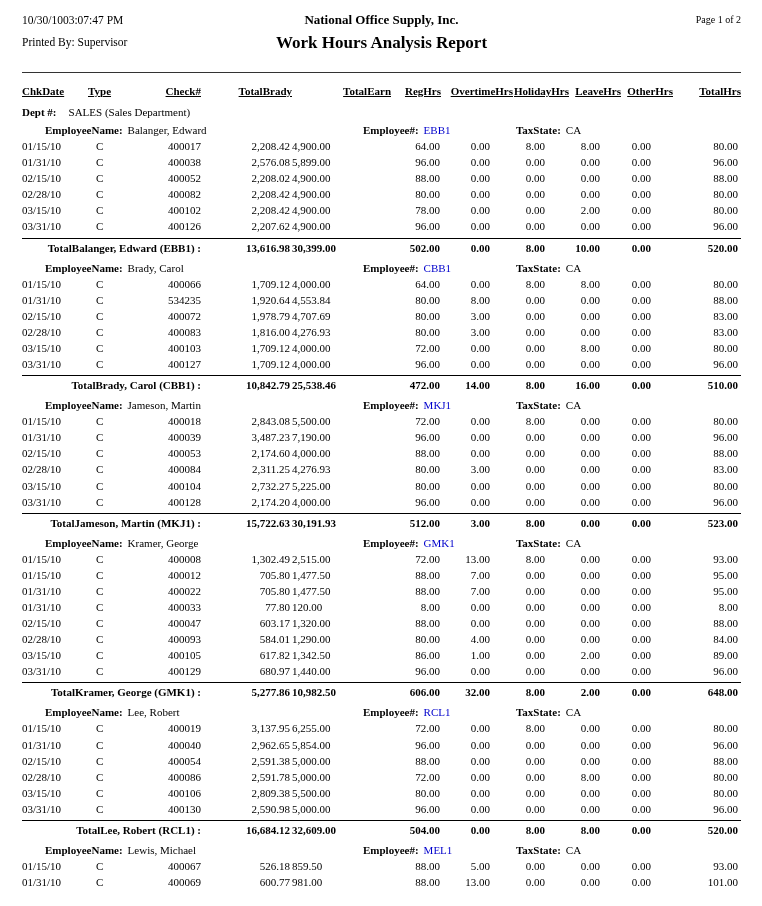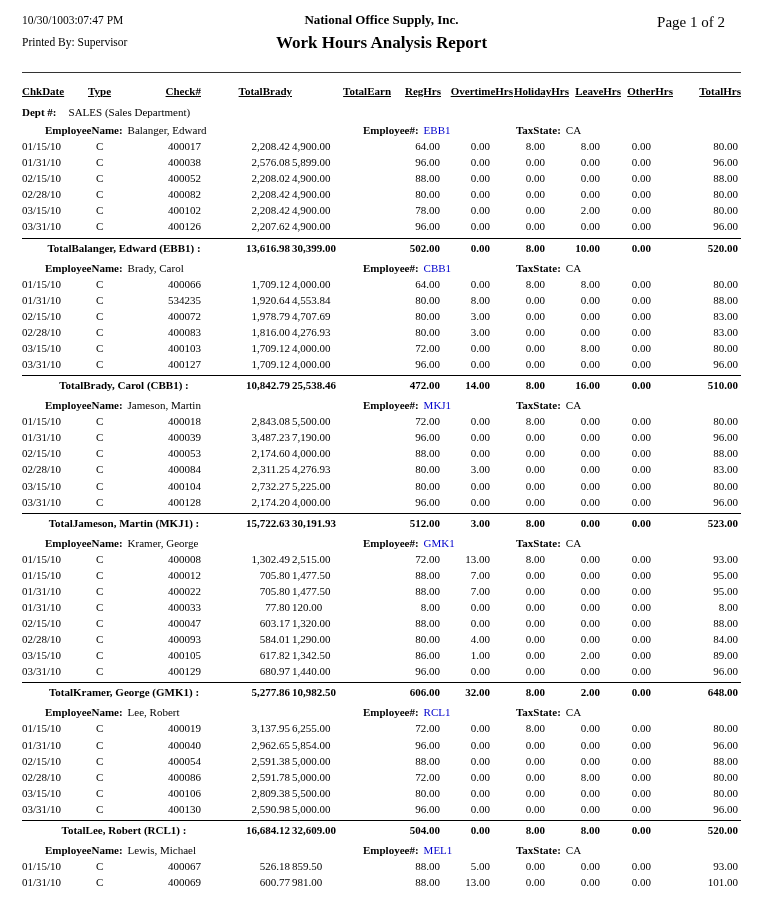--- a/index.html
+++ b/index.html
@@ -6,21 +6,21 @@
   body{width:762px;height:906px;background:#fff;color:#000;font-family:"Liberation Serif",serif}
   .page{width:762px;height:906px;padding:10px 21px 0 22px;overflow:hidden;box-sizing:border-box}
   .b{font-weight:bold}
   .report-header{position:relative;height:54px}
   .hdr-left{position:absolute;left:0;top:4px;font-size:11.5px;line-height:13px}
   .hdr-left .time{}
   .hdr-printedby{margin-top:9px}
   .hdr-center{text-align:center;padding-top:2px}
   .company{font-size:13px;font-weight:bold}
   .title{font-size:17px;font-weight:bold;margin-top:5px}
-  .hdr-right{position:absolute;right:16px;top:4px;font-size:15px}
+  .hdr-right{position:absolute;right:0;top:4px;font-size:10px}
   .rule{border-top:1px solid #333;margin-top:8px}
   .grid{display:grid;grid-template-columns:63px 40px 76px 91px 99px 50px 72px 56px 52px 52px 68px;font-size:11px}
   .col-headers{margin-top:10px;font-weight:bold;line-height:16px}
   .col-headers span{text-align:right;text-decoration:underline;white-space:nowrap}
   .col-headers .h0{text-align:left}
   .col-headers .h1{text-align:left;padding-left:3px}
   .dept-row{margin-top:5px;font-size:11px;line-height:16px}
   .dept-val{margin-left:12px}
   .employee{margin-top:2px}
   .emp-head{position:relative;height:16px;font-size:11px;line-height:16px}
@@ -37,21 +37,21 @@
   .c2{text-align:right}
   .c3{text-align:right;padding-right:2px}
   .c4{text-align:left;padding-right:1px}
   .c5{text-align:right;padding-right:1px}
   .c6{text-align:right;padding-right:23px}
   .c7{text-align:right;padding-right:24px}
   .c8{text-align:right;padding-right:21px}
   .c9{text-align:right;padding-right:22px}
   .c10{text-align:right;padding-right:3px}
   .total-row{border-top:1px solid #000;margin-top:3px;padding-top:2px;font-weight:bold;line-height:15px;height:20px;box-sizing:border-box}
-  .total-label{grid-column:1/4;padding-left:25px;text-align:center;white-space:nowrap}
+  .total-label{grid-column:1/4;padding-left:25px;text-align:right;white-space:nowrap}
 </style>
 </head>
 <body>
 
 <div class="page">
   <header class="report-header">
     <div class="hdr-left">
       <div>
         <span>10/30/10</span><span class="time">03:07:47 PM</span>
       </div>

